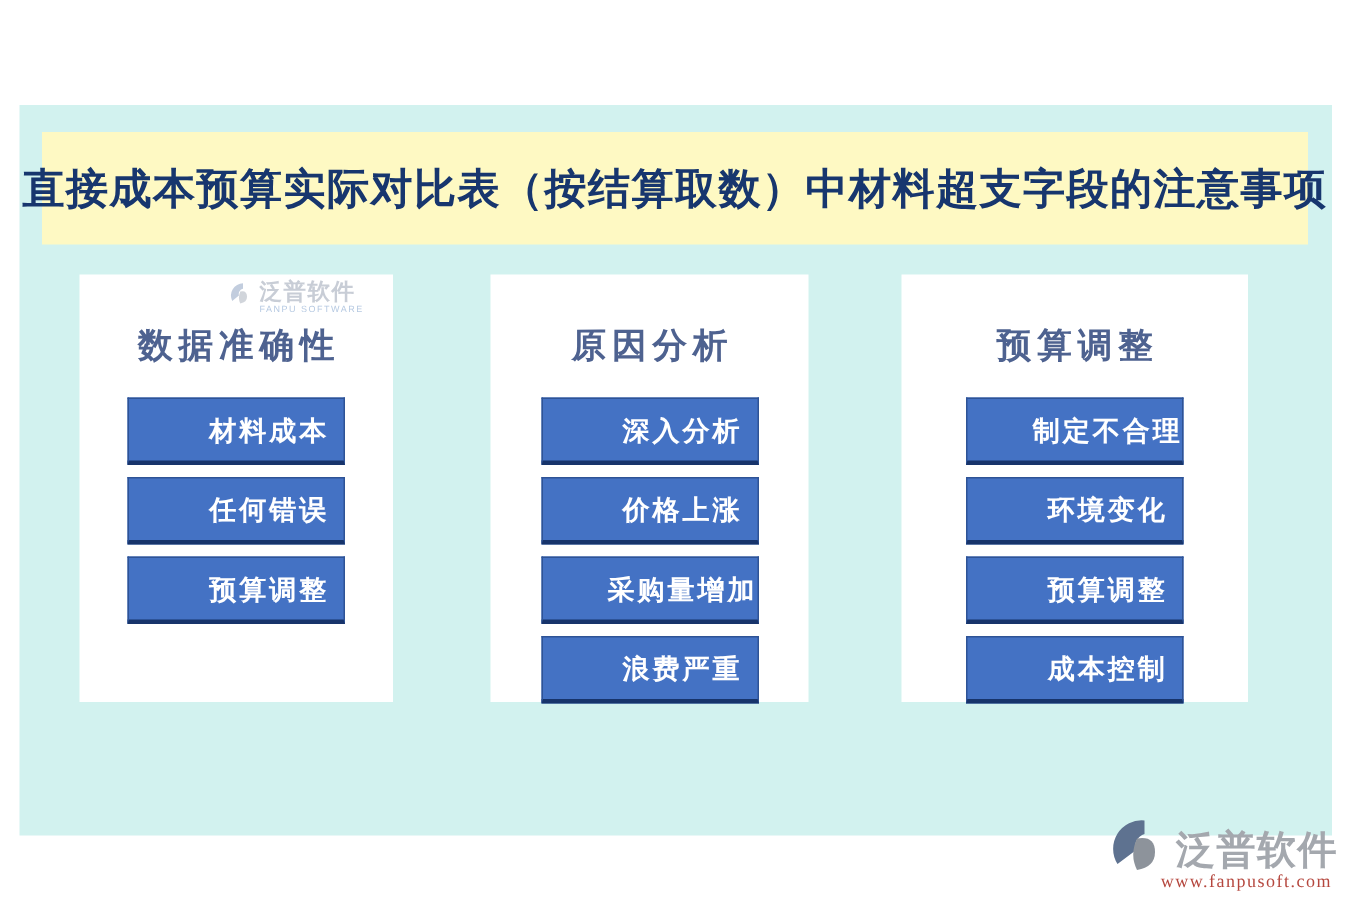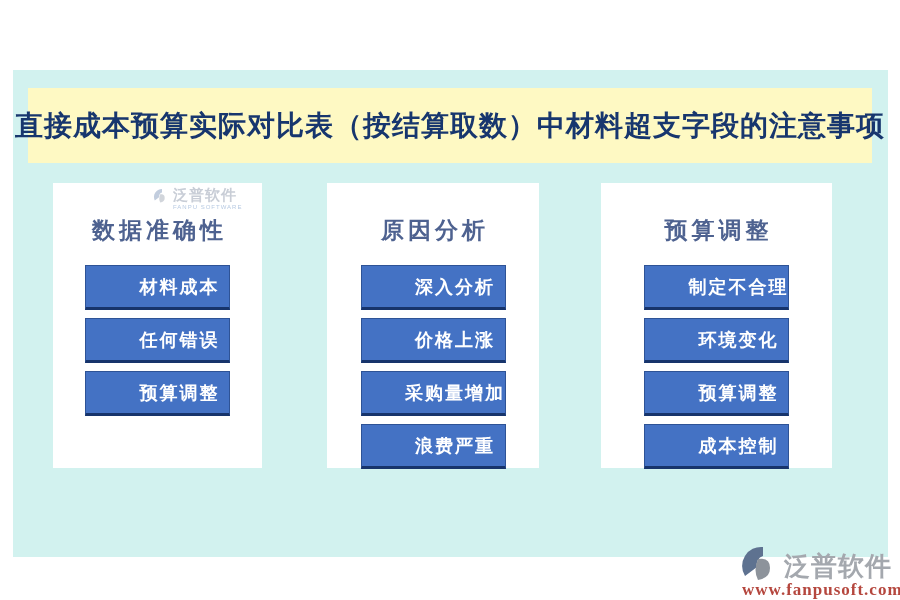--- a/index.html
+++ b/index.html
@@ -60,21 +60,21 @@
   .wm-name{font-size:15px;font-weight:bold;color:#b6bdc9;letter-spacing:1px;}
   .wm-sub{font-size:6px;color:#9db7d8;letter-spacing:1px;margin-top:2px;align-self:flex-end;}
   .logo{
     position:absolute;left:742px;top:546px;width:146px;height:50px;
   }
   .logo-row{display:flex;align-items:center;}
   .logo-mark{width:40px;height:40px;flex:0 0 auto;margin-right:2px;}
   .logo-name{font-size:26px;font-weight:bold;color:#a4a8ae;letter-spacing:1px;white-space:nowrap;}
   .logo-url{
     font-family:"Liberation Serif","DejaVu Serif",serif;
-    font-size:17px;font-weight:bold;color:#b5473e;letter-spacing:1px;
+    font-size:12px;font-weight:normal;color:#b5473e;letter-spacing:1px;
     text-align:right;margin-top:-6px;white-space:nowrap;
   }
   .wm-mark{width:18px;height:18px;margin-right:2px;margin-top:1px;}
 </style>
 </head>
 <body>
 
 <div class="canvas">
 
   <div class="bg-rect"></div>

